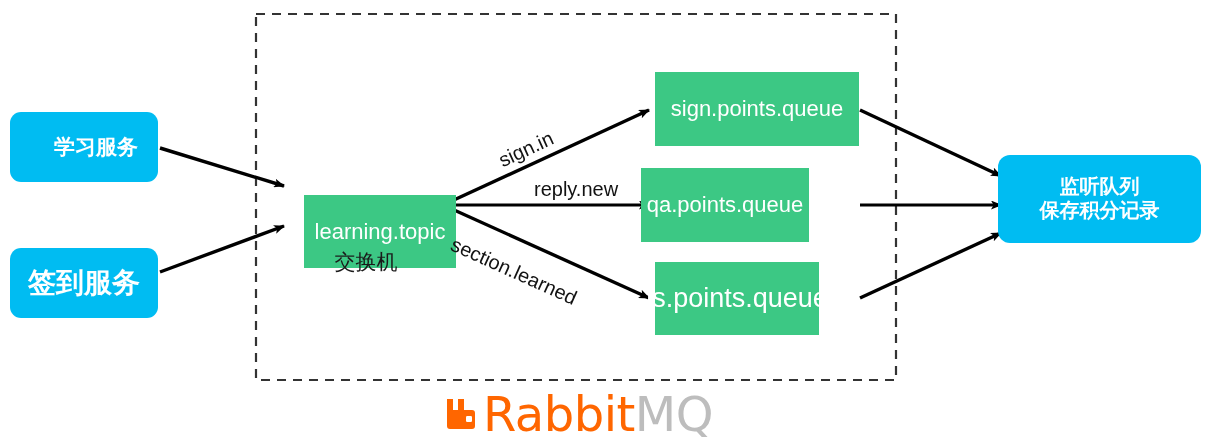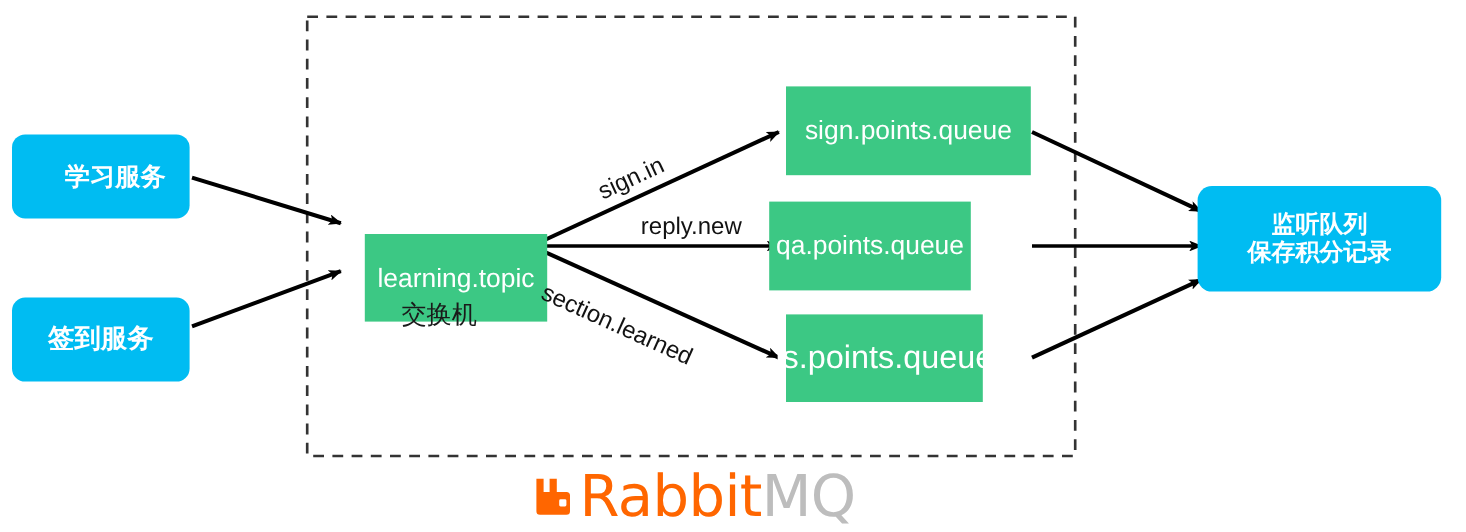--- a/index.html
+++ b/index.html
@@ -121,21 +121,21 @@
 
     <line x1="860" y1="110" x2="1001" y2="176" stroke="#000000" stroke-width="3.4" marker-end="url(#ah)"></line>
     <line x1="860" y1="205" x2="1001" y2="205" stroke="#000000" stroke-width="3" marker-end="url(#ah)"></line>
     <line x1="860" y1="298" x2="1001" y2="233" stroke="#000000" stroke-width="3.4" marker-end="url(#ah)"></line>
   </svg>
 
   <div class="node node-blue zh" style="left:10px; top:112px; width:148px; height:70px; font-size:21px;padding-left:24px;">
     <span>学习服务</span>
   </div>
 
-  <div class="node node-blue zh" style="left:10px; top:248px; width:148px; height:70px; font-size:22px;">
+  <div class="node node-blue zh" style="left:10px; top:248px; width:148px; height:70px; font-size:28px;">
     <span>签到服务</span>
   </div>
 
   <div class="node node-green" style="left:304px; top:168px; width:152px; height:73px; font-size:22px;margin-top:27px;">
     <span>learning.topic</span>
   </div>
   <div class="cn-label" style="left:290px; top:250px; width:152px;">交换机</div>
 
   <div class="node node-green" style="left:655px; top:72px; width:204px; height:74px; font-size:22px;">
     <span>sign.points.queue</span>

